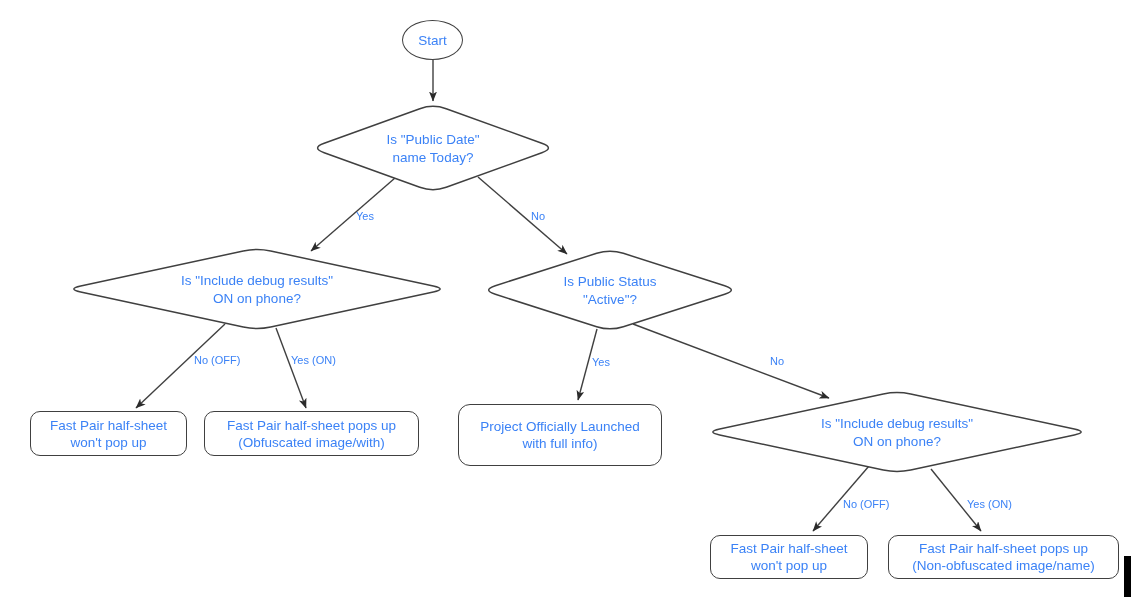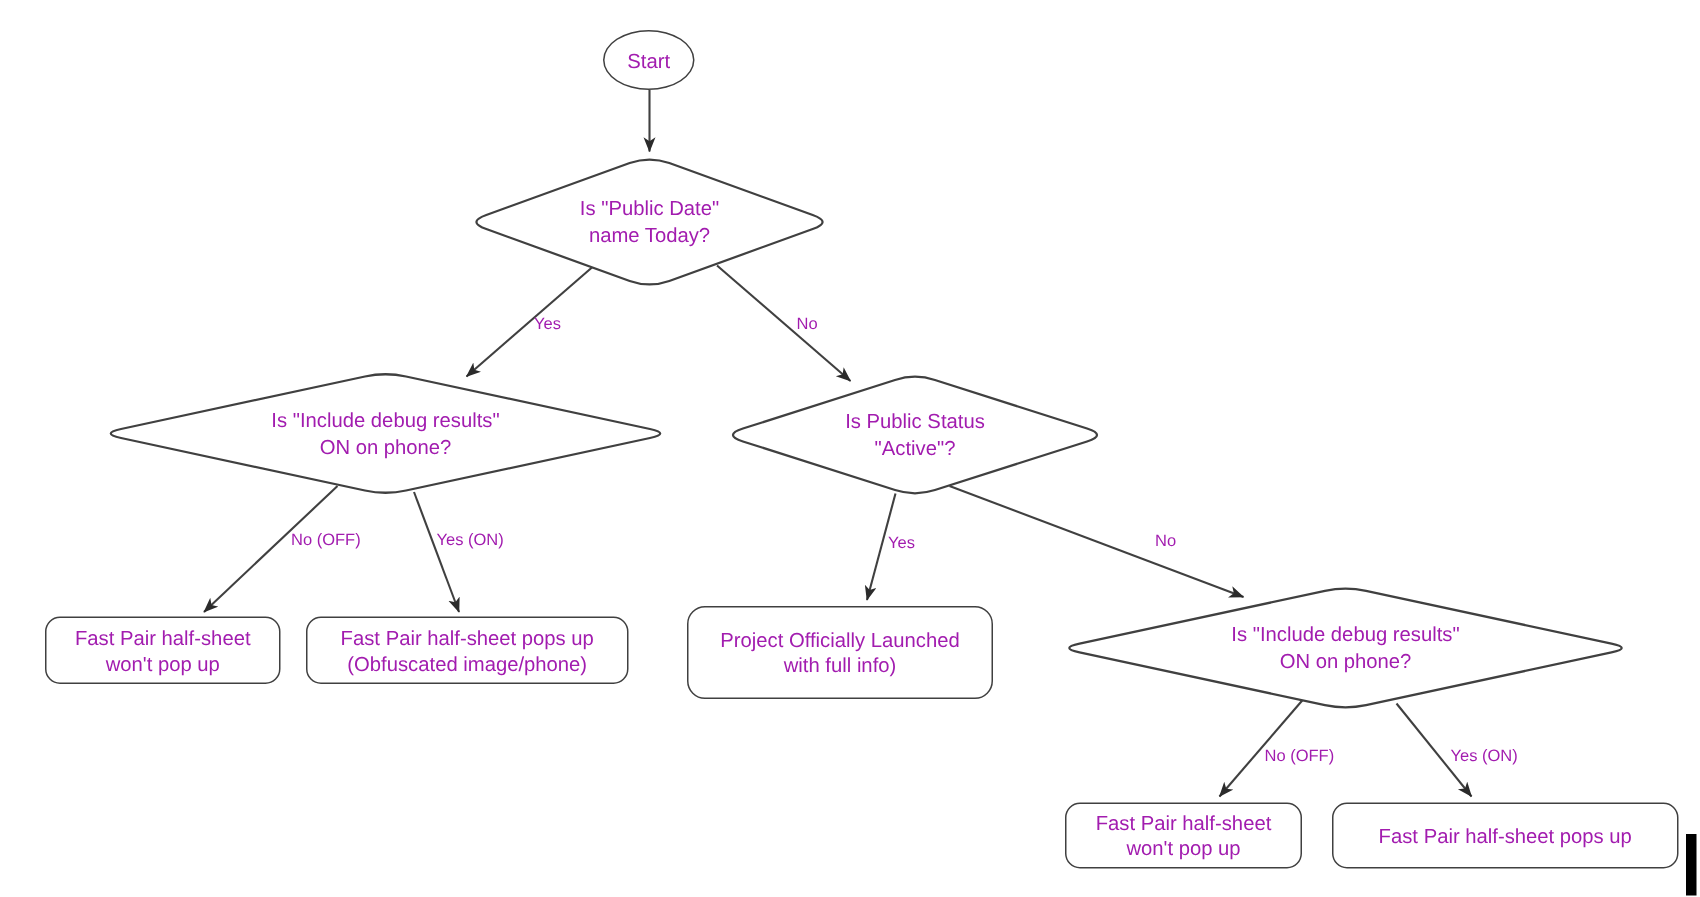--- a/index.html
+++ b/index.html
@@ -1,18 +1,18 @@
 <!DOCTYPE html>
 <html><head>
 <meta charset="utf-8">
 <style>
   html,body{margin:0;padding:0;background:#ffffff;}
   .stage{
     position:relative;width:1133px;height:598px;background:#ffffff;
-    font-family:"Liberation Sans",sans-serif;color:#a21caf;overflow:hidden;
+    font-family:"Liberation Sans",sans-serif;color:#3b82f6;overflow:hidden;
   }
   svg.layer{position:absolute;left:0;top:0;}
   .node{
     position:absolute;box-sizing:border-box;border:1.5px solid #404040;background:#ffffff;
     display:flex;flex-direction:column;align-items:center;justify-content:center;
     text-align:center;font-size:13.5px;line-height:17px;
   }
   .ellipse{border-radius:50%;}
   .box{border-radius:10px;}
   .dlabel{
@@ -71,32 +71,33 @@
     <span>Is "Include debug results"</span>
     <span>ON on phone?</span>
   </div>
 
   <div class="node box" style="left:30px;top:411px;width:157px;height:45px;">
     <span>Fast Pair half-sheet</span>
     <span>won't pop up</span>
   </div>
   <div class="node box" style="left:204px;top:411px;width:215px;height:45px;">
     <span>Fast Pair half-sheet pops up</span>
-    <span>(Obfuscated image/phone)</span>
+    <span>(Obfuscated image/with)</span>
   </div>
   <div class="node box" style="left:458px;top:404px;width:204px;height:62px;border-radius:12px;">
     <span>Project Officially Launched</span>
     <span>with full info)</span>
   </div>
   <div class="node box" style="left:710px;top:535px;width:158px;height:44px;">
     <span>Fast Pair half-sheet</span>
     <span>won't pop up</span>
   </div>
   <div class="node box" style="left:888px;top:535px;width:231px;height:44px;">
     <span>Fast Pair half-sheet pops up</span>
+    <span>(Non-obfuscated image/name)</span>
   </div>
 
   <div class="elabel" style="left:356px;top:209px;">Yes</div>
   <div class="elabel" style="left:531px;top:209px;">No</div>
   <div class="elabel" style="left:194px;top:353px;">No (OFF)</div>
   <div class="elabel" style="left:291px;top:353px;">Yes (ON)</div>
   <div class="elabel" style="left:592px;top:355px;">Yes</div>
   <div class="elabel" style="left:770px;top:354px;">No</div>
   <div class="elabel" style="left:843px;top:497px;">No (OFF)</div>
   <div class="elabel" style="left:967px;top:497px;">Yes (ON)</div>

